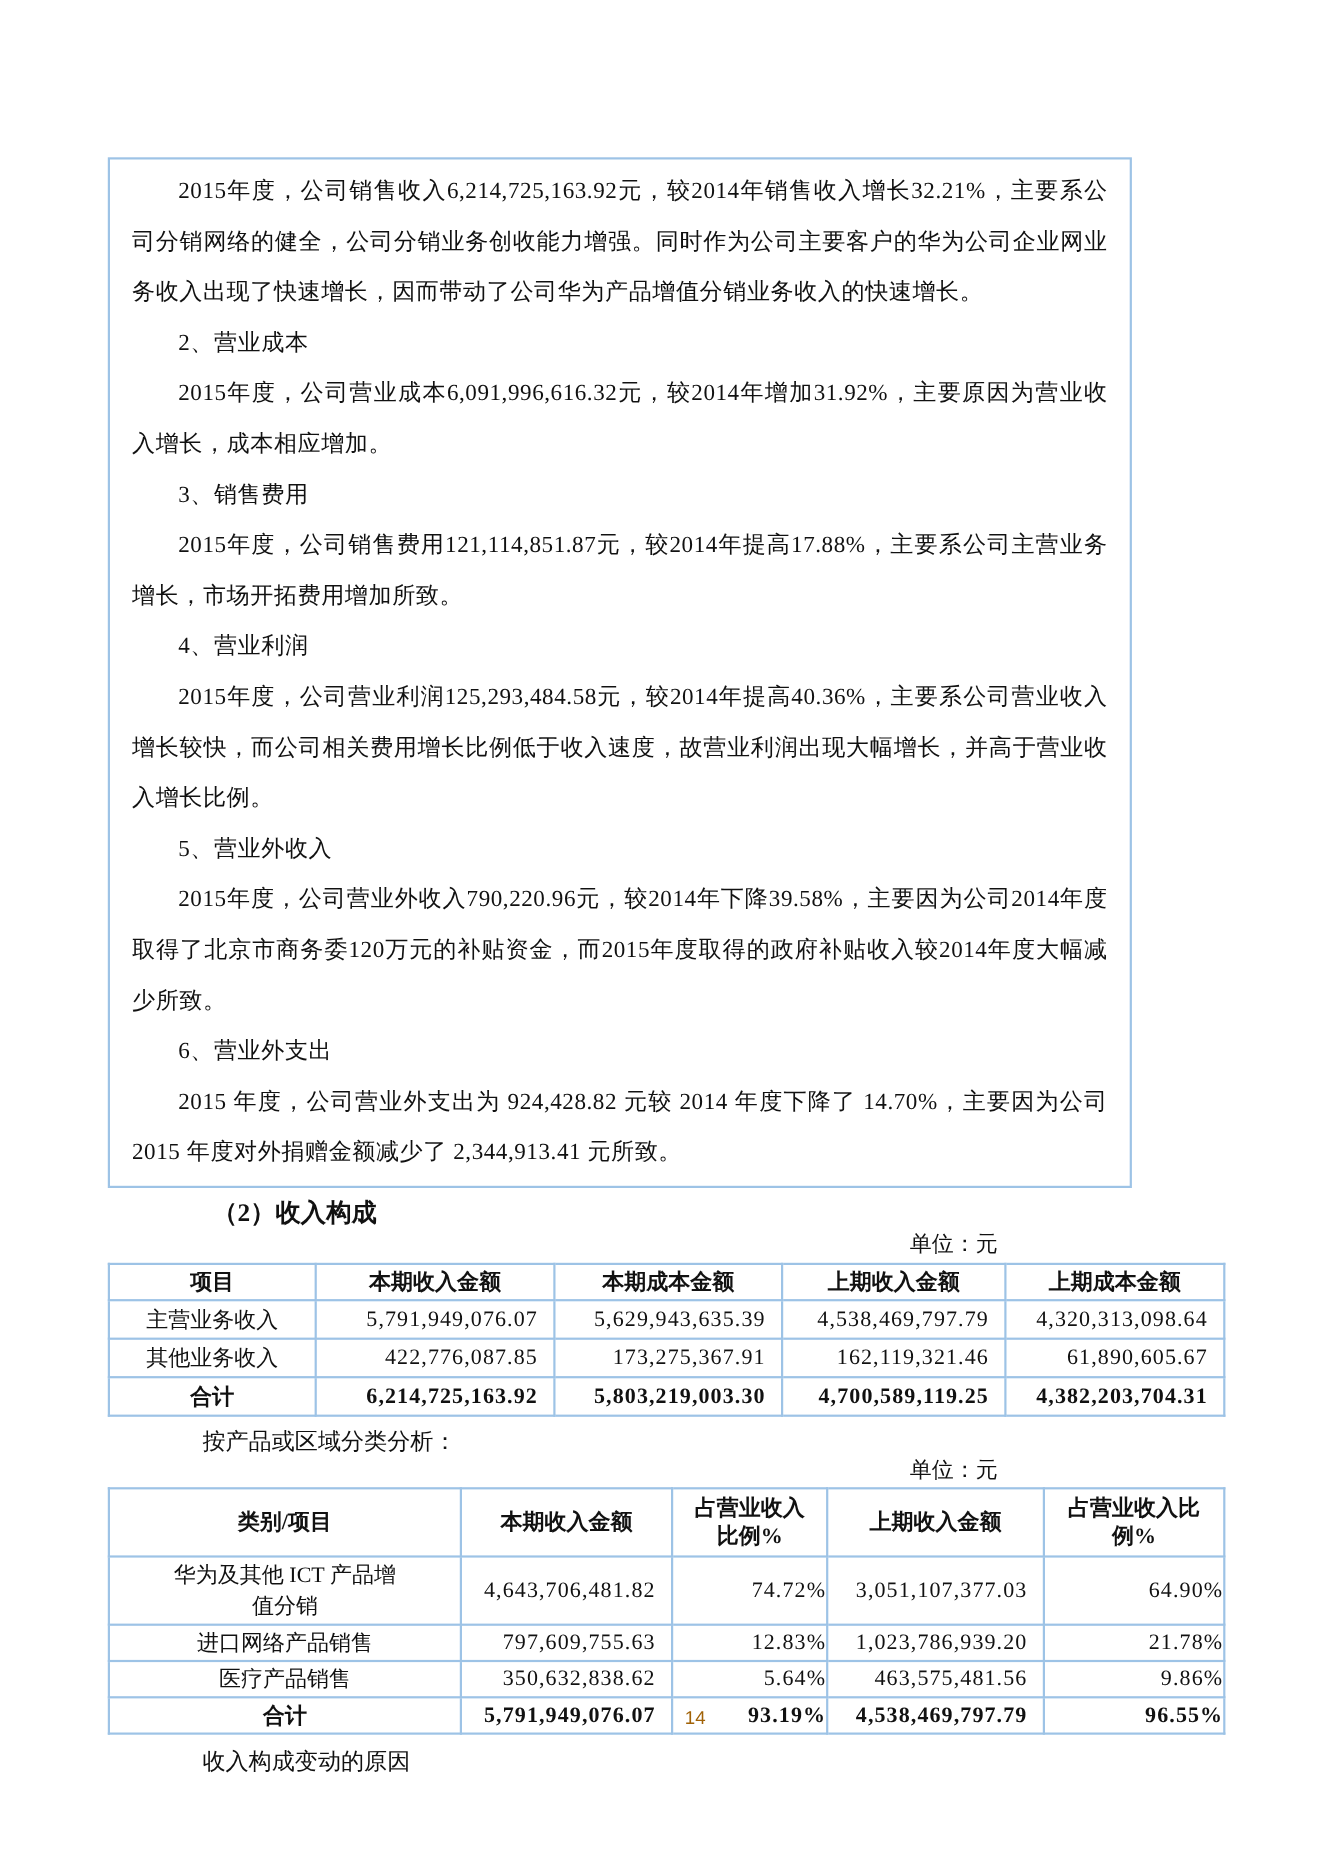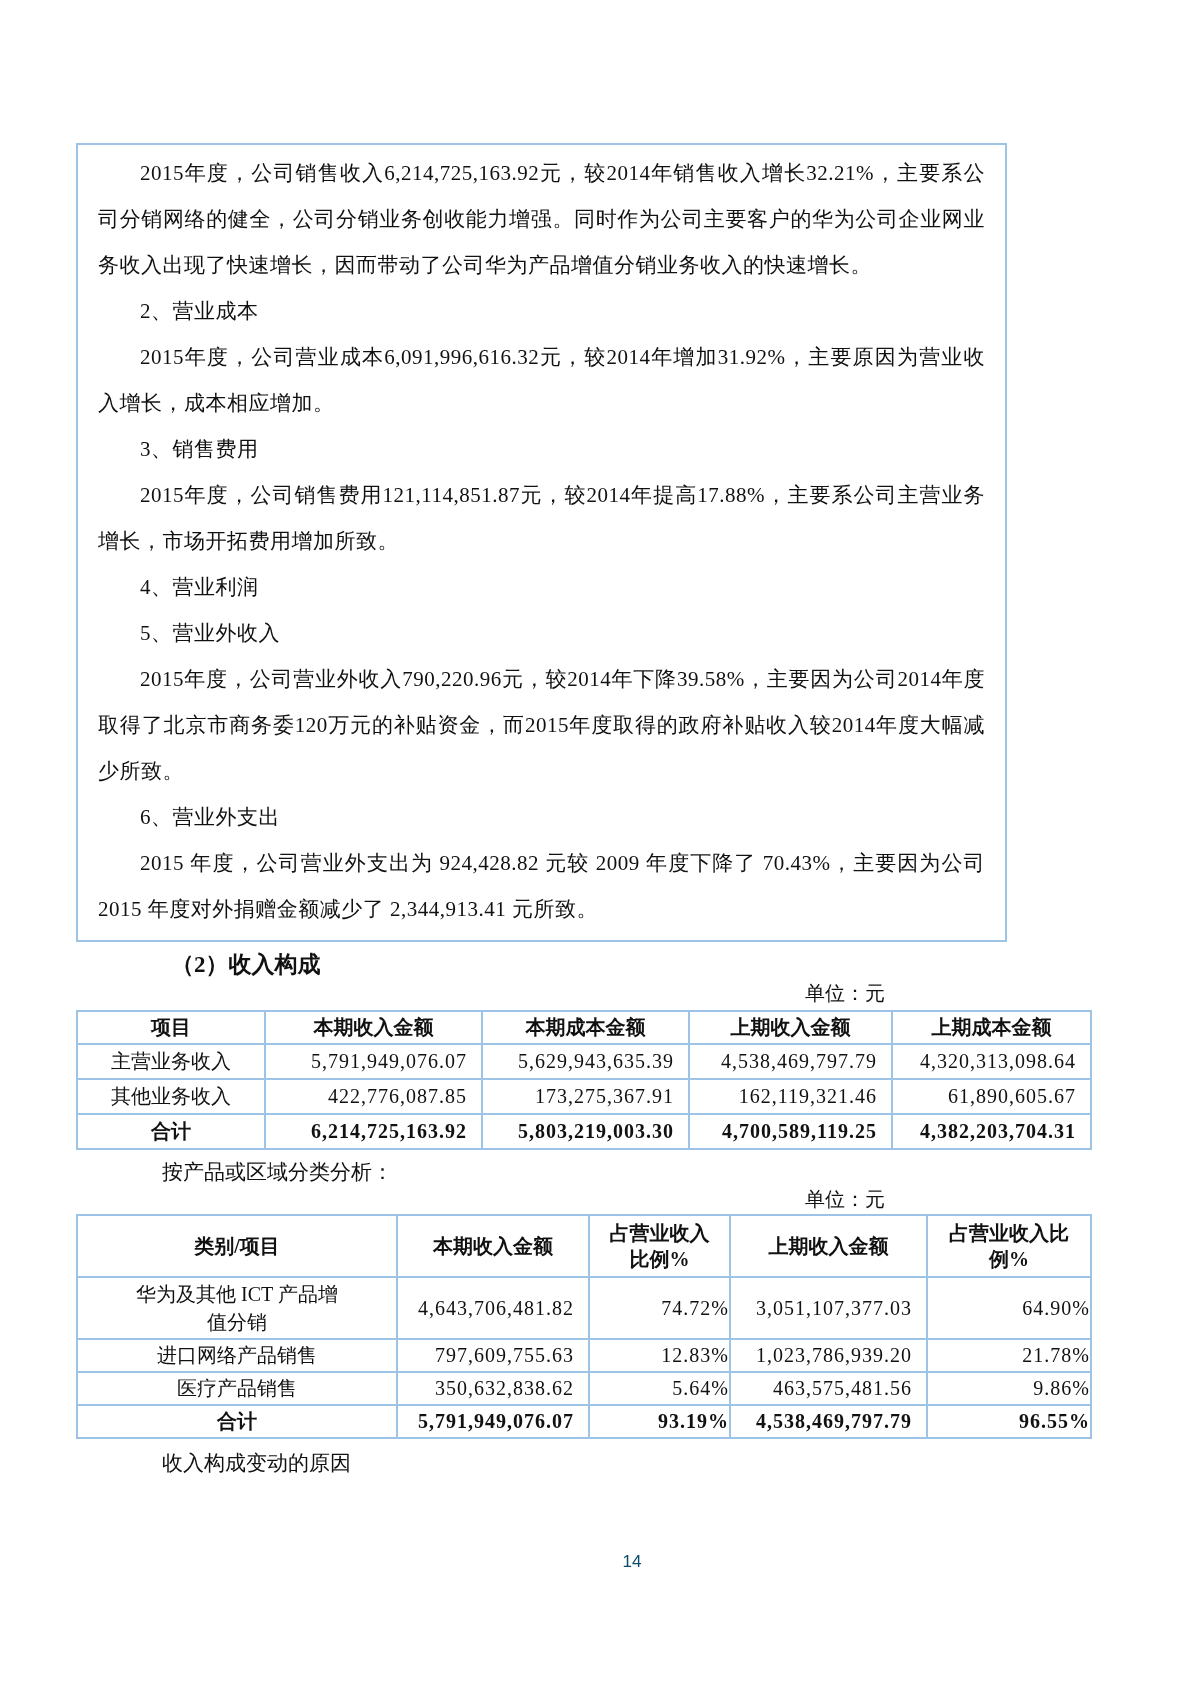--- a/index.html
+++ b/index.html
@@ -8,21 +8,21 @@
     position:relative;
     width:1200px; height:1697px;
     background:#ffffff;
     margin:0 auto;
     font-family:"Liberation Serif","DejaVu Serif",serif;
     color:#111111;
     overflow:hidden;
   }
   .content {
     position:absolute;
-    left:76px; top:143px;
+    left:98px; top:143px;
     width:931px;
   }
   
   .text-box {
     border:2px solid #9dc3e6;
     padding:5px 20px 8px 20px;
     font-size:21px;
     line-height:46px;
   }
   .text-box p {
@@ -87,40 +87,41 @@
   .t2 th.wrap3 { padding:2px 12px; }
   .t2 th.wrap5 { padding:2px 14px; }
   .t2 .cell-wrap span { display:inline-block; max-width:218px; }
   .page-number {
     position:absolute;
     left:600px; top:1552px;
     width:64px;
     text-align:center;
     font-family:"Liberation Sans","DejaVu Sans",sans-serif;
     font-size:17px;
-    color:#0c4a6e;
+    color:#a16207;
   }
 </style>
 </head>
 <body>
 
 <div class="page">
   <div class="content">
 
     <div class="text-box">
       <p>2015年度，公司销售收入6,214,725,163.92元，较2014年销售收入增长32.21%，主要系公司分销网络的健全，公司分销业务创收能力增强。同时作为公司主要客户的华为公司企业网业务收入出现了快速增长，因而带动了公司华为产品增值分销业务收入的快速增长。</p>
       <p class="heading-line">2、营业成本</p>
       <p>2015年度，公司营业成本6,091,996,616.32元，较2014年增加31.92%，主要原因为营业收入增长，成本相应增加。</p>
       <p class="heading-line">3、销售费用</p>
       <p>2015年度，公司销售费用121,114,851.87元，较2014年提高17.88%，主要系公司主营业务增长，市场开拓费用增加所致。</p>
       <p class="heading-line">4、营业利润</p>
+      <p>2015年度，公司营业利润125,293,484.58元，较2014年提高40.36%，主要系公司营业收入增长较快，而公司相关费用增长比例低于收入速度，故营业利润出现大幅增长，并高于营业收入增长比例。</p>
       <p class="heading-line">5、营业外收入</p>
       <p>2015年度，公司营业外收入790,220.96元，较2014年下降39.58%，主要因为公司2014年度取得了北京市商务委120万元的补贴资金，而2015年度取得的政府补贴收入较2014年度大幅减少所致。</p>
       <p class="heading-line">6、营业外支出</p>
-      <p>2015 年度，公司营业外支出为 924,428.82 元较 2009 年度下降了 70.43%，主要因为公司 2015 年度对外捐赠金额减少了 2,344,913.41 元所致。</p>
+      <p>2015 年度，公司营业外支出为 924,428.82 元较 2014 年度下降了 14.70%，主要因为公司 2015 年度对外捐赠金额减少了 2,344,913.41 元所致。</p>
     </div>
 
     <div class="section-heading">（2）收入构成</div>
 
     <div class="unit-label">单位：元</div>
 
     <table class="t1">
       <colgroup>
         <col style="width:188px">
           <col style="width:217px">

